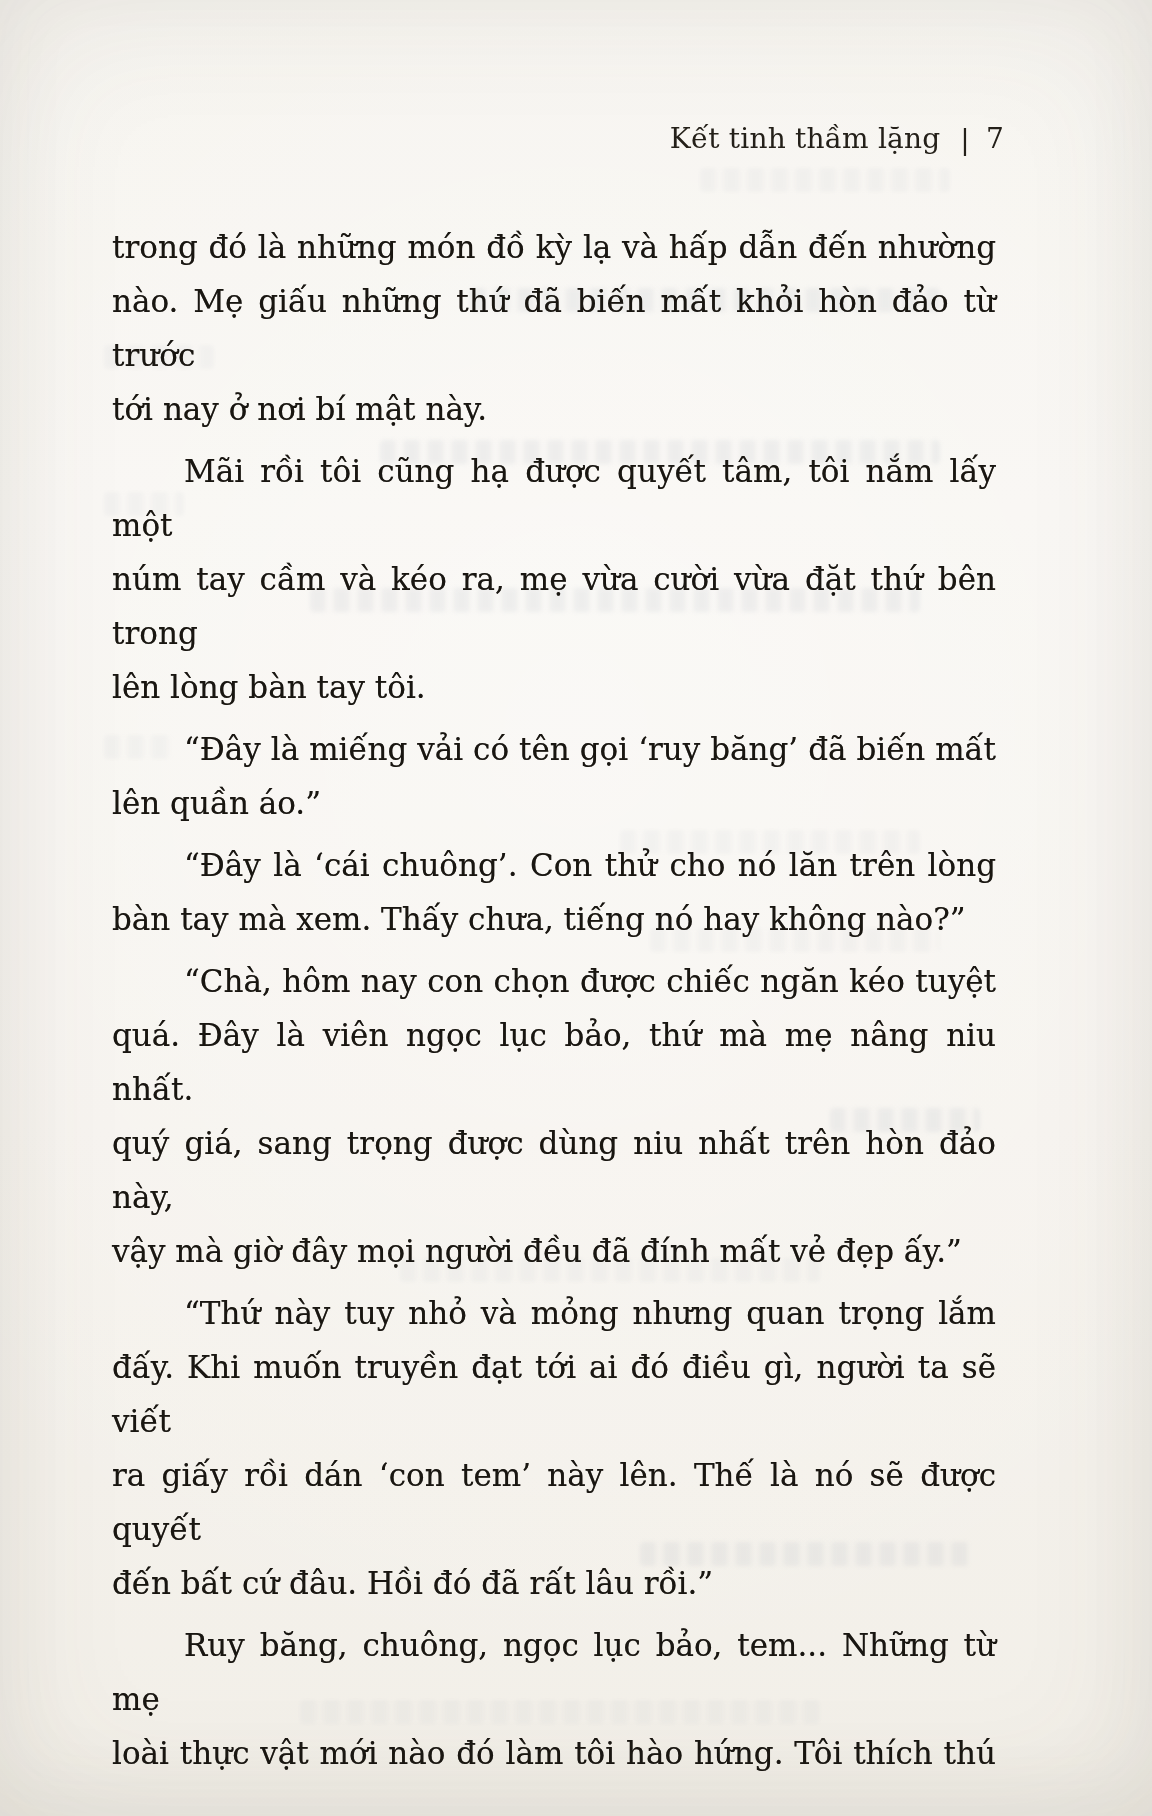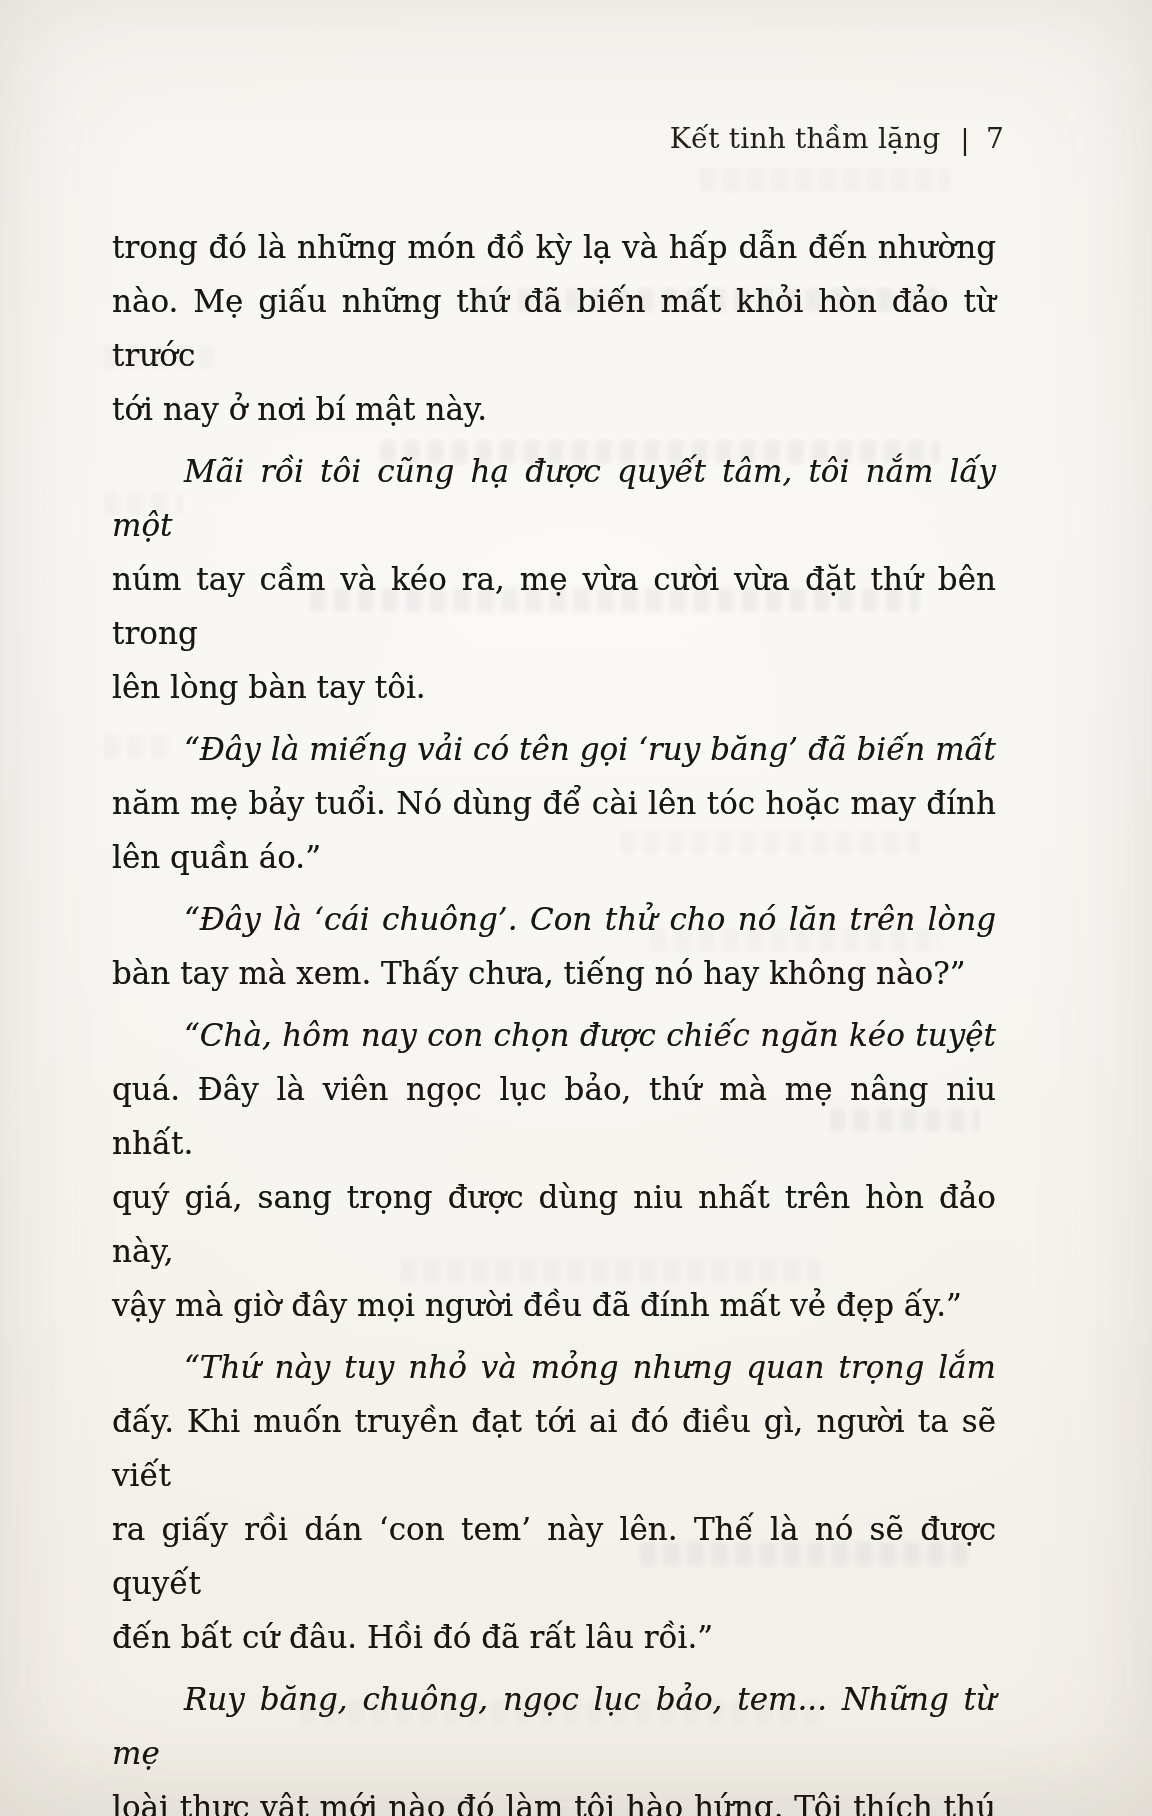--- a/index.html
+++ b/index.html
@@ -47,21 +47,21 @@
     text-rendering:optimizeLegibility;
   }
   .paragraph{margin:8px;}
   .line{
     text-align:justify;
     text-align-last:justify;
     white-space:normal;
     text-shadow:0 0 .4px rgba(25,22,17,.55);
   }
   .line.flush{text-align-last:left;}
-  .line.indent{text-indent:72px;font-style:italic;}
+  .line.indent{text-indent:72px;}
   
   .ghost{
     position:absolute;
     height:24px;
     border-radius:4px;
     background:repeating-linear-gradient(90deg,
       rgba(146,156,172,0.20) 0 15px,
       rgba(146,156,172,0.03) 15px 24px);
     filter:blur(2.2px);
     opacity:.55;
@@ -98,21 +98,20 @@
         <div class="line">nào. Mẹ giấu những thứ đã biến mất khỏi hòn đảo từ trước</div>
         <div class="line flush">tới nay ở nơi bí mật này.</div>
       </div>
       <div class="paragraph">
         <div class="line indent">Mãi rồi tôi cũng hạ được quyết tâm, tôi nắm lấy một</div>
         <div class="line">núm tay cầm và kéo ra, mẹ vừa cười vừa đặt thứ bên trong</div>
         <div class="line flush">lên lòng bàn tay tôi.</div>
       </div>
       <div class="paragraph">
         <div class="line indent">“Đây là miếng vải có tên gọi ‘ruy băng’ đã biến mất</div>
-        <div class="line">năm mẹ bảy tuổi. Nó dùng để cài lên tóc hoặc may đính</div>
         <div class="line flush">lên quần áo.”</div>
       </div>
       <div class="paragraph">
         <div class="line indent">“Đây là ‘cái chuông’. Con thử cho nó lăn trên lòng</div>
         <div class="line flush">bàn tay mà xem. Thấy chưa, tiếng nó hay không nào?”</div>
       </div>
       <div class="paragraph">
         <div class="line indent">“Chà, hôm nay con chọn được chiếc ngăn kéo tuyệt</div>
         <div class="line">quá. Đây là viên ngọc lục bảo, thứ mà mẹ nâng niu nhất.</div>
         <div class="line">quý giá, sang trọng được dùng niu nhất trên hòn đảo này,</div>

